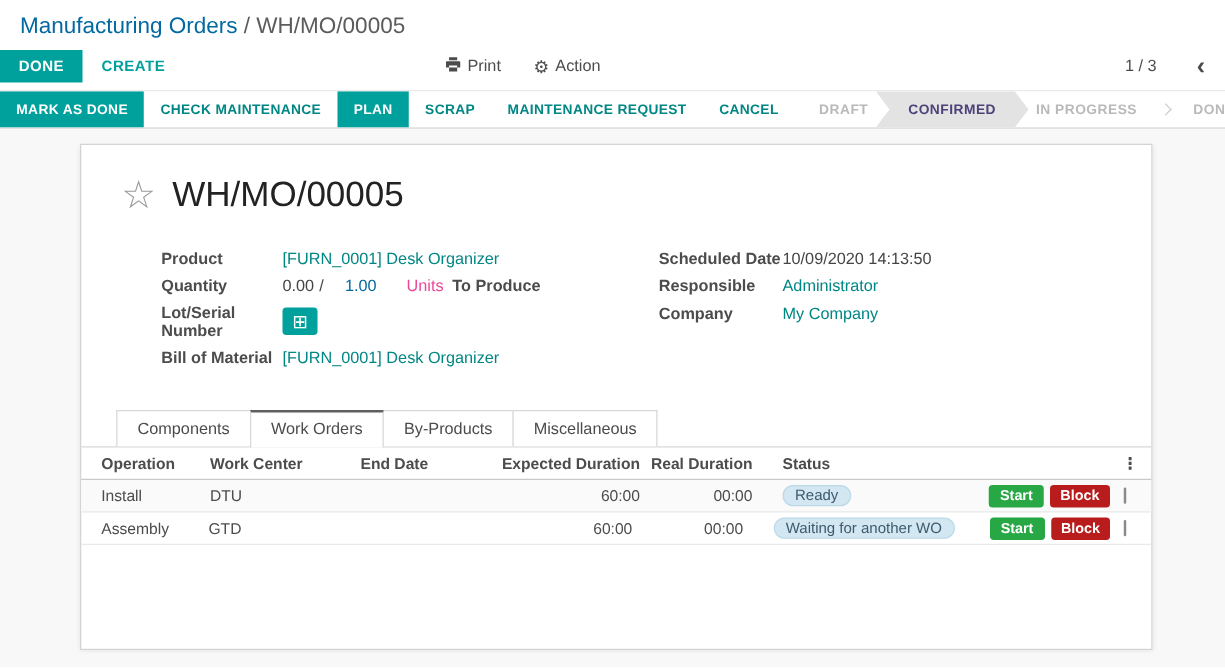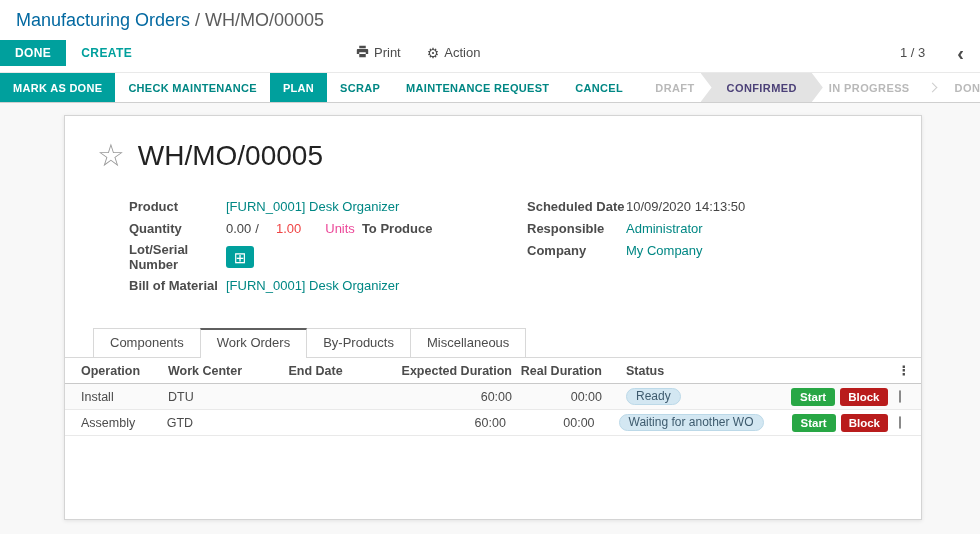--- a/index.html
+++ b/index.html
@@ -49,21 +49,21 @@
 
   .fields { display: flex; margin-top: 26px; font-size: 13px; }
   .col-left { width: 398px; }
   .col-right { flex: 1; }
   .frow { display: flex; align-items: center; min-height: 17px; margin-bottom: 5px; }
   .flabel { width: 129px; font-weight: 700; color: #4c4c4c; flex-shrink: 0; padding-left: 32px; }
   .col-right .flabel { width: 131px; }
   .fvalue { color: #454545; }
   .link { color: #008784; cursor: pointer; }
   .qty-sep { margin-left: 4px; color: #454545; }
-  .qty-to-produce { color: #ef4444; margin-left: 17px; }
+  .qty-to-produce { color: #0369a1; margin-left: 17px; }
   .qty-uom { margin-left: 24px; color: #ec4899; }
   .qty-suffix { margin-left: 7px; font-weight: 700; color: #4c4c4c; }
   .lot-btn { display: inline-flex; align-items: center; justify-content: center; width: 28px; height: 22px;
     background: #00a09d; color: #fff; border: none; border-radius: 3px; font-size: 15px; line-height: 1; cursor: pointer; }
 
   
   .tabs { display: flex; padding-left: 28px; margin-top: 29px; border-bottom: 1px solid #d8d8d8; }
   .tab { padding: 6px 16px 7px; font-size: 13px; color: #4c4c4c; background: #fff;
     border: 1px solid #d8d8d8; border-bottom: none; margin-right: -1px; cursor: pointer; position: relative; }
   .tab.active { border-top: 2px solid #5f5f5f; margin-bottom: -1px; padding-top: 5px; z-index: 1; }

